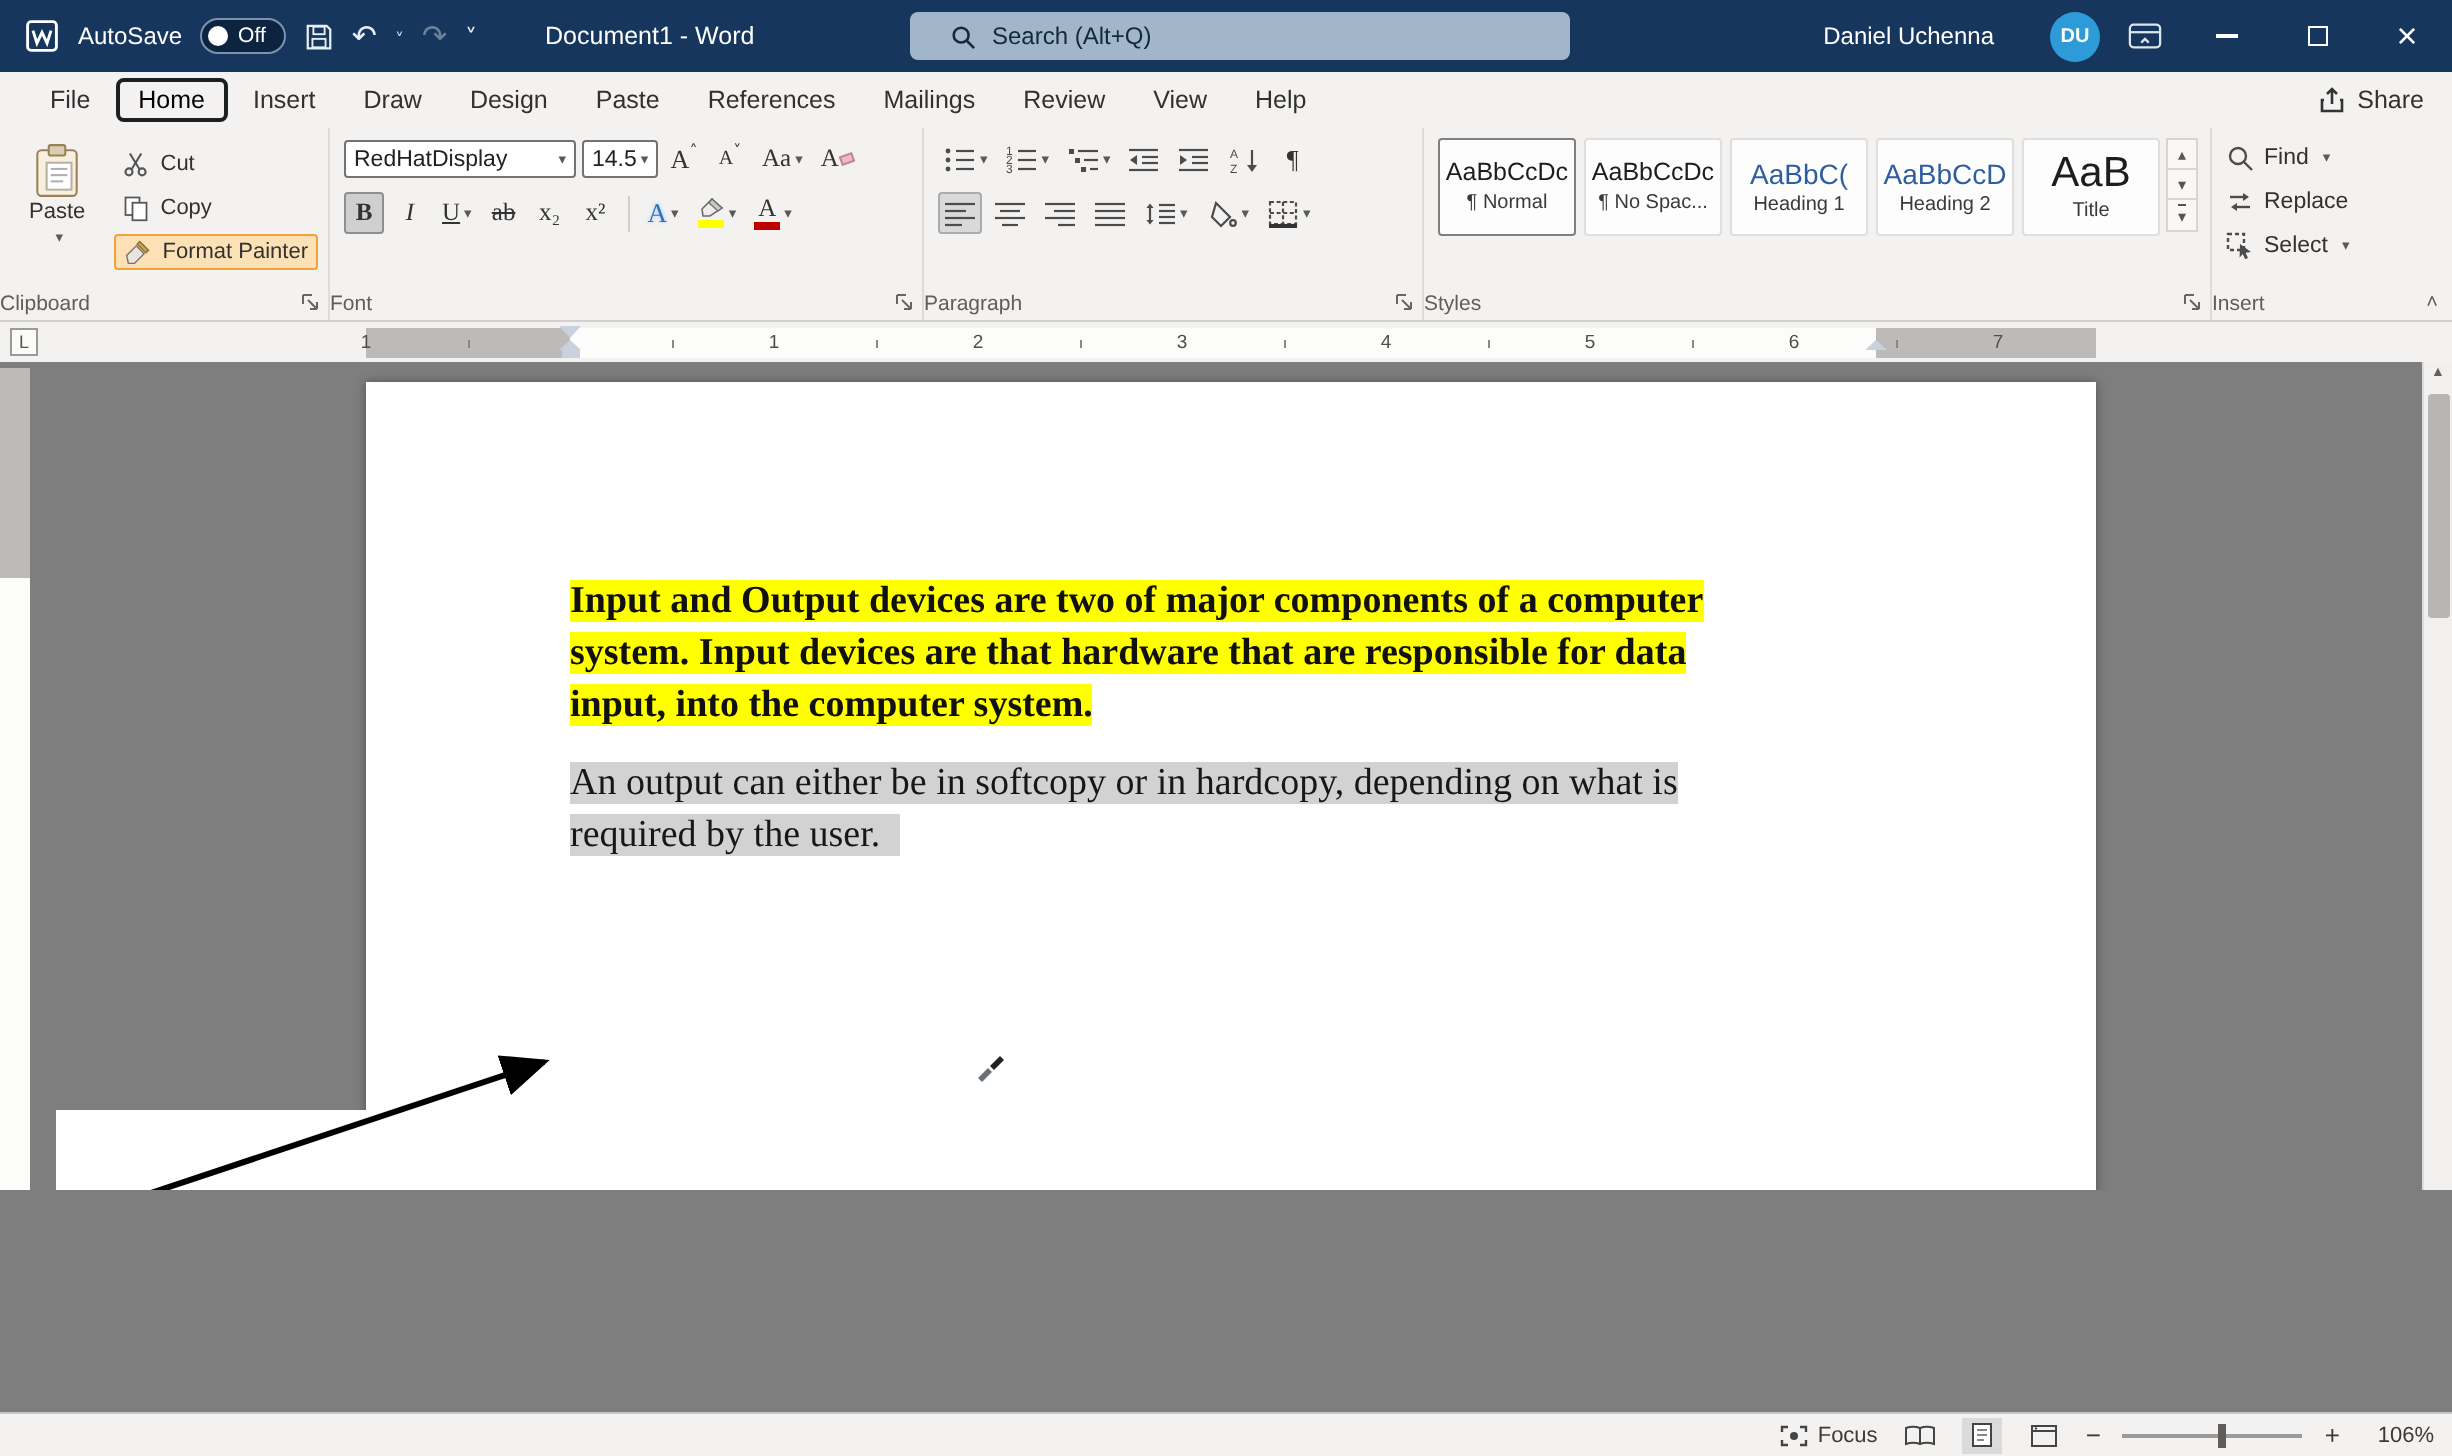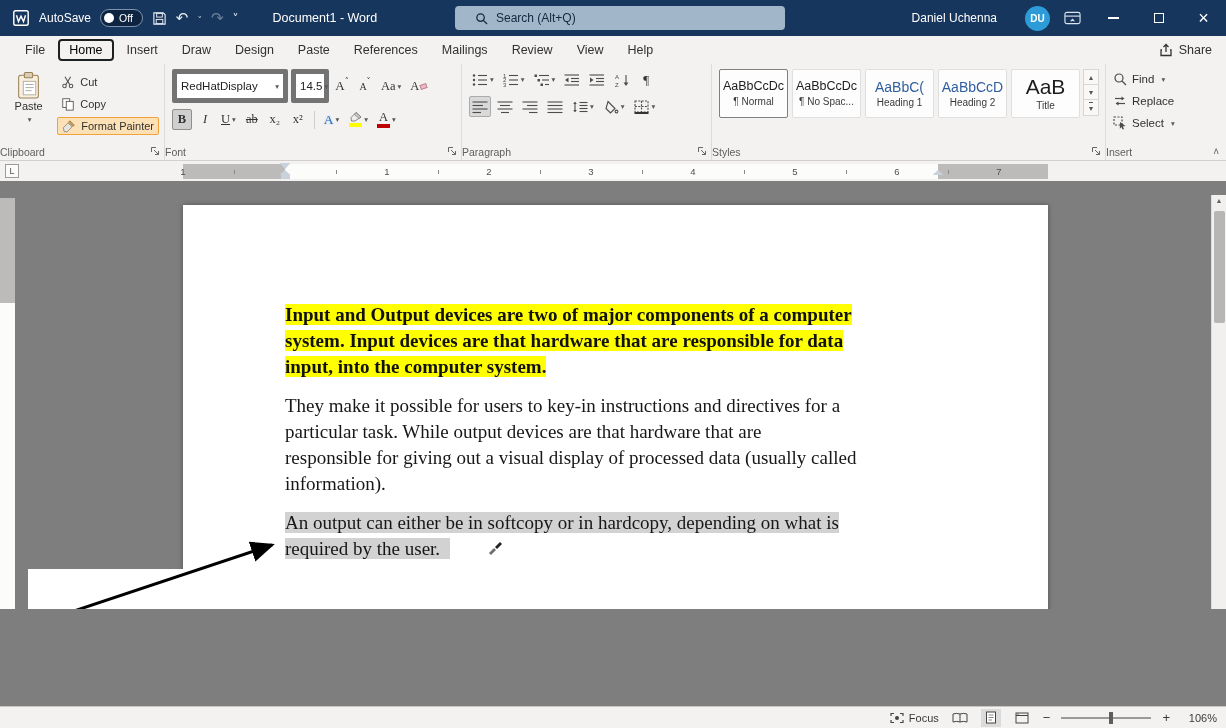--- a/index.html
+++ b/index.html
@@ -52,21 +52,21 @@
 .bigbtn{width:44px;display:flex;flex-direction:column;align-items:center;padding-top:2px;}
 .pasteicon{width:25px;height:29px;}
 .biglabel{font-size:11px;color:#323130;display:flex;flex-direction:column;align-items:center;line-height:1.15;}
 .smallcol{display:flex;flex-direction:column;gap:4px;padding-top:4px;}
 .sbtn{display:flex;align-items:center;gap:5px;font-size:11px;color:#323130;height:18px;padding:0 4px;white-space:nowrap;}
 .sicon{width:14px;height:14px;flex:none;}
 .sbtn.fp{background:#fce0b6;border:1px solid #f1a23b;border-radius:2px;}
 
 .frow{display:flex;align-items:center;gap:3px;}
 .row2{margin-top:6px;}
-.combo{height:34px;background:#fff;border:5px solid #737373;border-radius:2px;display:flex;align-items:center;justify-content:space-between;padding:0 4px;font-size:11.5px;color:#222;}
+.combo{height:19px;background:#fff;border:1px solid #737373;border-radius:2px;display:flex;align-items:center;justify-content:space-between;padding:0 4px;font-size:11.5px;color:#222;}
 .cname{width:116px;}.csize{width:38px;}
 .ibtn{min-width:20px;height:21px;display:inline-flex;align-items:center;justify-content:center;font-size:12.5px;color:#333;padding:0 2px;border:1px solid transparent;border-radius:2px;font-family:"Liberation Serif",serif;}
 .ibtn.active{background:#cfcfcf;border-color:#8f8f8f;}
 .ibtn.active-light{background:#d9d9d9;border-color:#ababab;}
 .supmark{font-size:8px;margin-top:-9px;font-family:"DejaVu Sans",sans-serif;}
 .fA{font-size:13px;}.fA.sm{font-size:10px;}
 .eraser{width:7px;height:5px;background:#f2b8c6;border:1px solid #b88a95;display:inline-block;margin-left:1px;transform:rotate(-20deg);}
 .fxA{color:#2f6fbe;text-shadow:0 0 2px #9cc3ef;font-size:13.5px;}
 .colorbar{display:inline-block;width:13px;height:4px;}
 .colorbar.yellow{background:#ffff00;}
@@ -111,21 +111,21 @@
 .textzone{position:absolute;left:102px;width:653px;top:0;bottom:0;background:#fcfcfb;}
 .rnum{position:absolute;top:1.5px;transform:translateX(-50%);font-size:9.5px;color:#504e4c;z-index:2;}
 .rtick{position:absolute;top:6px;width:1px;height:3.5px;background:#8a8886;z-index:2;}
 .ind{position:absolute;z-index:3;background:#c9d2dc;}
 .ind-first{left:96.5px;top:-1px;width:11px;height:6px;clip-path:polygon(0 0,100% 0,50% 100%);}
 .ind-hang{left:96.5px;top:6px;width:11px;height:5px;clip-path:polygon(50% 0,100% 100%,0 100%);}
 .ind-left{left:97.5px;top:11px;width:9px;height:4px;}
 .ind-right{left:749.5px;top:6px;width:11px;height:5px;clip-path:polygon(50% 0,100% 100%,0 100%);}
 
 
-.docarea{position:absolute;top:195px;left:0;right:0;height:414px;background:#7e7e7e;overflow:hidden;}
+.docarea{position:absolute;top:181px;left:0;right:0;height:414px;background:#7e7e7e;overflow:hidden;}
 .vruler{position:absolute;left:0;top:3px;width:15px;height:512px;background:#bdbbb9;}
 .vtz{position:absolute;top:105px;height:360px;left:0;right:0;background:#fcfcfb;}
 .page{position:absolute;left:183px;top:10px;width:865px;height:515px;background:#fff;box-shadow:0 0 5px rgba(0,0,0,.35);}
 .doctext{position:absolute;left:102px;top:97px;width:705px;font-family:"Liberation Serif","DejaVu Serif",serif;font-size:19px;line-height:26px;color:#171717;}
 .docpara{white-space:pre-line;margin:0 0 13px 0;}
 .docpara.selected{margin-top:3px;}
 .docpara.highlight-bold .ptext{background:#ffff00;font-weight:bold;color:#111;}
 .docpara.selected .ptext{background:#d2d2d2;}
 .sel-tail{background:#d2d2d2;}
 .anno-patch{position:absolute;left:28px;top:374px;width:398px;height:95px;background:#fff;}
@@ -583,24 +583,20 @@
   <div class="docarea">
     <div class="vruler">
         <div class="vtz"></div>
       </div>
 
     <div class="page">
       <div id="doc-paragraphs" class="doctext">
           <p class="docpara highlight-bold"><span class="ptext">Input and Output devices are two of major components of a computer
 system. Input devices are that hardware that are responsible for data
 input, into the computer system.</span></p>
-          <p class="docpara body"><span class="ptext">They make it possible for users to key-in instructions and directives for a
-particular task. While output devices are that hardware that are
-responsible for giving out a visual display of processed data (usually called
-information).</span></p>
           <p class="docpara selected"><span class="ptext">An output can either be in softcopy or in hardcopy, depending on what is
 required by the user.</span><span class="sel-tail">&nbsp;&nbsp;</span></p>
         </div>
     </div>
 
     <div class="anno-patch"></div>
     <svg class="anno-arrow" width="480" height="470">
       <defs>
         <marker id="ah" markerWidth="9" markerHeight="9" refX="7" refY="3.5" orient="auto">
           <path d="M0 0 L8 3.5 L0 7 Z" fill="#000"></path>

